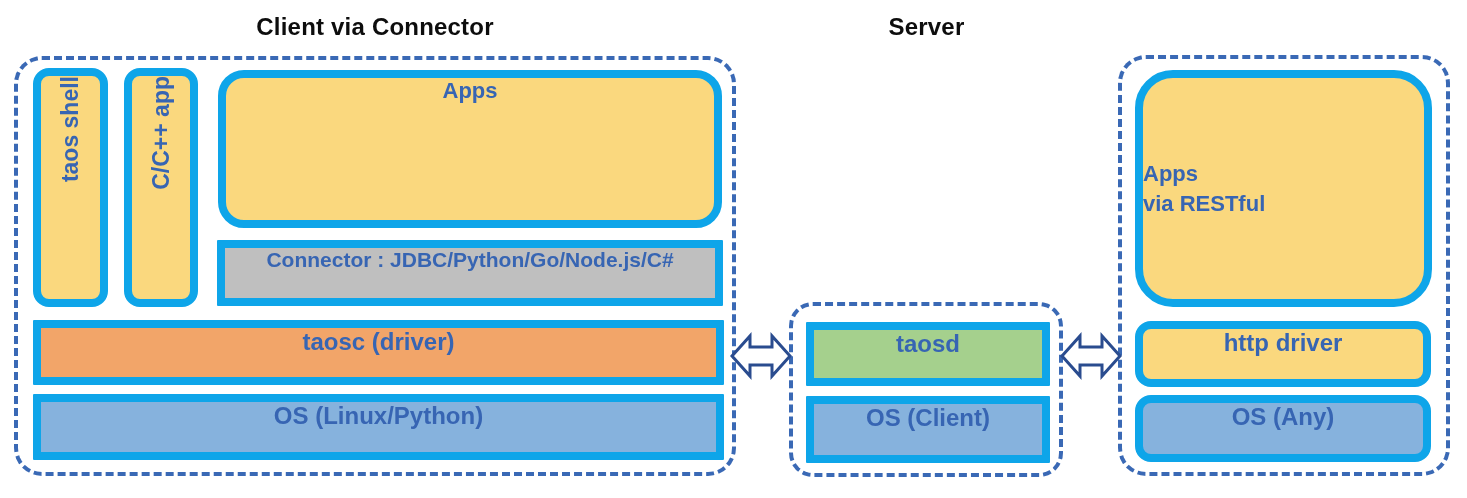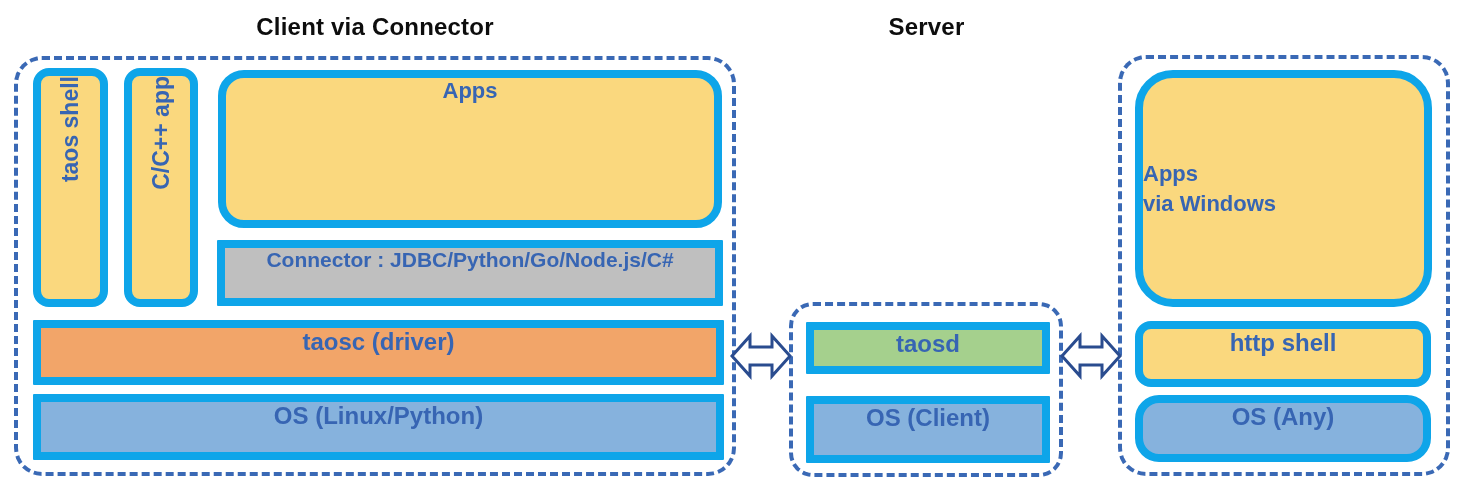--- a/index.html
+++ b/index.html
@@ -105,38 +105,38 @@
   </div>
 
   <div class="box fill-orange r12 label-lg" style="left:33px; top:320px; width:691px; height:65px;">
     <span>taosc (driver)</span>
   </div>
 
   <div class="box fill-blue r12 label-lg" style="left:33px; top:394px; width:691px; height:66px;">
     <span>OS (Linux/Python)</span>
   </div>
 
-  <div class="box fill-green r12 label-lg" style="left:806px; top:322px; width:244px; height:52px;">
+  <div class="box fill-green r12 label-lg" style="left:806px; top:322px; width:244px; height:64px;">
     <span>taosd</span>
   </div>
 
   <div class="box fill-blue r12 label-lg" style="left:806px; top:396px; width:244px; height:67px;">
     <span>OS (Client)</span>
   </div>
 
   <div class="box fill-yellow r38 label-md two-line" style="left:1135px; top:70px; width:297px; height:237px;">
     <span>Apps</span>
-    <span>via Windows</span>
+    <span>via RESTful</span>
   </div>
 
   <div class="box fill-yellow r16 label-lg" style="left:1135px; top:321px; width:296px; height:66px;">
-    <span>http shell</span>
+    <span>http driver</span>
   </div>
 
-  <div class="box fill-blue r16 label-lg" style="left:1135px; top:395px; width:296px; height:67px;border-radius:24px;">
+  <div class="box fill-blue r16 label-lg" style="left:1135px; top:395px; width:296px; height:67px;">
     <span>OS (Any)</span>
   </div>
 
   <svg class="arrow" style="left:730px; top:330px;" viewBox="0 0 62 52" aria-hidden="true">
     <polygon points="2,26 20,6 20,17 42,17 42,6 60,26 42,46 42,35 20,35 20,46" fill="#ffffff" stroke="#2a4c8f" stroke-width="3" stroke-linejoin="miter"></polygon>
   </svg>
 
   <svg class="arrow" style="left:1060px; top:330px;" viewBox="0 0 62 52" aria-hidden="true">
     <polygon points="2,26 20,6 20,17 42,17 42,6 60,26 42,46 42,35 20,35 20,46" fill="#ffffff" stroke="#2a4c8f" stroke-width="3" stroke-linejoin="miter"></polygon>
   </svg>

